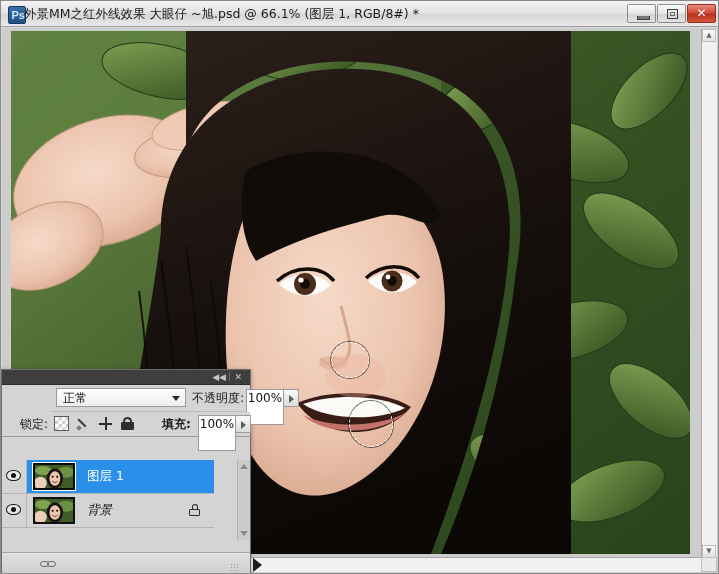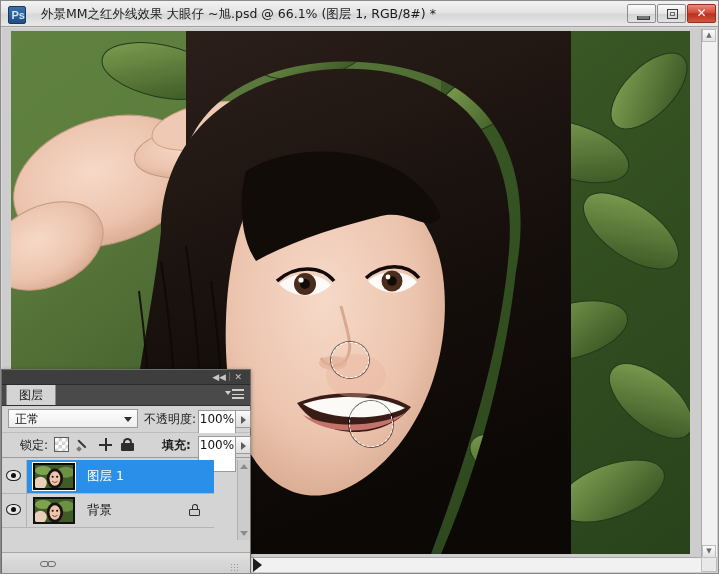--- a/index.html
+++ b/index.html
@@ -11,21 +11,21 @@
 
   
   .titlebar{position:absolute;left:0;top:0;width:719px;height:26px;
             background:linear-gradient(180deg,#f2f2f2 0%,#e4e4e4 45%,#d7d7d7 55%,#e9e9e9 100%);
             border-bottom:1px solid #9f9f9f;box-sizing:border-box;}
   .ps-logo{position:absolute;left:7px;top:5px;width:16px;height:16px;
            background:linear-gradient(180deg,#3a6fa8 0%,#1f4f85 100%);
            border:1px solid #16395f;border-radius:2px;
            color:#cfe4f7;font-size:11px;font-weight:bold;line-height:16px;
            text-align:right;font-family:"Liberation Sans",sans-serif;}
-  .title-text{position:absolute;left:40px;top:4px;height:18px;line-height:18px;
+  .title-text{position:absolute;left:23px;top:4px;height:18px;line-height:18px;
               font-size:12.5px;color:#1b1b1b;white-space:nowrap;
               font-family:"DejaVu Sans","Liberation Sans",sans-serif;}
 
   .wbtns{position:absolute;right:4px;top:3px;height:20px;display:flex;gap:1px;}
   .wbtn{width:29px;height:19px;border:1px solid #8d8d8d;border-radius:2px;
         background:linear-gradient(180deg,#fbfbfb 0%,#e6e6e6 50%,#d2d2d2 51%,#e2e2e2 100%);
         position:relative;box-sizing:border-box;}
   .wbtn.close{background:linear-gradient(180deg,#e98b7c 0%,#cf4733 48%,#b8301c 52%,#d4553f 100%);
               border-color:#94301f;}
   .wbtn .g{position:absolute;left:0;top:0;right:0;bottom:0;
@@ -94,21 +94,21 @@
        border-left:1px solid #8c8c8c;border-right:1px solid #8c8c8c;}
   .panel-menu{position:absolute;right:6px;top:4px;width:14px;height:11px;}
   .panel-menu i{position:absolute;left:2px;width:12px;height:1.5px;background:#cfcfcf;}
   .panel-menu i:nth-child(1){top:1px;} .panel-menu i:nth-child(2){top:4.5px;}
   .panel-menu i:nth-child(3){top:8px;}
   .panel-menu .caret{position:absolute;left:-5px;top:2px;width:0;height:0;
     border-left:3px solid transparent;border-right:3px solid transparent;
     border-top:4px solid #cfcfcf;}
 
   .row-blend{position:relative;height:26px;background:#d4d4d4;
-             border-bottom:1px solid #bdbdbd;}
+             border-bottom:1px solid #bdbdbd;margin-left:48px;}
   .combo{position:absolute;left:6px;top:3px;width:130px;height:19px;
          background:linear-gradient(180deg,#fdfdfd,#eeeeee);
          border:1px solid #9b9b9b;box-sizing:border-box;}
   .combo .val{position:absolute;left:6px;top:0;height:19px;line-height:19px;
               font-size:12px;color:#141414;
               font-family:"DejaVu Sans","Liberation Sans",sans-serif;}
   .combo .dncaret{position:absolute;right:5px;top:7px;width:0;height:0;
     border-left:4px solid transparent;border-right:4px solid transparent;
     border-top:5px solid #2b2b2b;}
   .lbl{position:absolute;font-size:12px;color:#1a1a1a;
@@ -158,21 +158,21 @@
              border:1.4px solid #1c1c1c;border-radius:50% / 55%;box-sizing:border-box;
              background:#e8e8e8;}
   .eye .pupil{position:absolute;left:5px;top:2.5px;width:5px;height:5px;
               background:#111;border-radius:50%;}
   .thumb{width:42px;height:27px;margin-left:6px;border:2px solid #111;
          box-sizing:border-box;position:relative;overflow:hidden;flex:none;}
   .layer.sel .thumb{border-color:#0b0b0b;outline:1px solid #fff;}
   .lname{margin-left:12px;font-size:12.5px;color:#111;
          font-family:"DejaVu Sans","Liberation Sans",sans-serif;}
   .layer.sel .lname{color:#fff;}
-  .lname.italic{}
+  .lname.italic{font-style:italic;}
   .locksmall{position:absolute;right:14px;top:10px;width:11px;height:12px;}
   .locksmall:before{content:"";position:absolute;left:2.5px;top:0;width:6px;height:5px;
      border:1.6px solid #2e2e2e;border-bottom:none;border-radius:4px 4px 0 0;box-sizing:border-box;}
   .locksmall:after{content:"";position:absolute;left:0;top:4.5px;width:11px;height:7px;
      background:#d0d0d0;border:1.4px solid #2e2e2e;border-radius:1px;box-sizing:border-box;}
 
   .list-scroll{position:absolute;right:0;top:90px;width:13px;height:80px;
                background:#ccc;border-left:1px solid #b0b0b0;box-sizing:border-box;}
   .list-scroll .a{position:absolute;left:2px;width:0;height:0;
      border-left:4px solid transparent;border-right:4px solid transparent;}
@@ -350,29 +350,20 @@
   </div>
 
   <div class="panel">
 
     <div class="panel-topbar">
       <span class="ctrl collapse">◀◀</span>
       <span class="topbar-sep"></span>
       <span class="ctrl closex">✕</span>
     </div>
 
-    <div class="tabrow">
-      <div class="tab">图层</div>
-      <div class="panel-menu">
-        <span class="caret"></span>
-        <i></i>
-          <i></i>
-          <i></i>
-      </div>
-    </div>
 
     <div class="row-blend">
       <div class="combo">
         <span class="val">正常</span>
         <span class="dncaret"></span>
       </div>
       <span class="lbl" style="left:142px;top:5px;">不透明度:</span>
       <span class="numbox" style="left:196px;top:4px;width:38px;">100%</span>
       <span class="spin" style="left:233px;top:4px;">
         <i class="c"></i>

